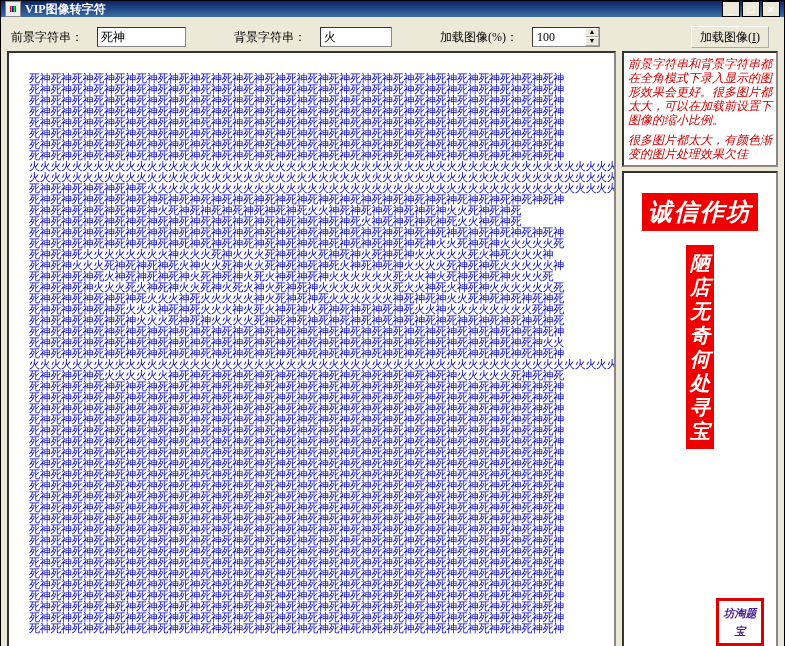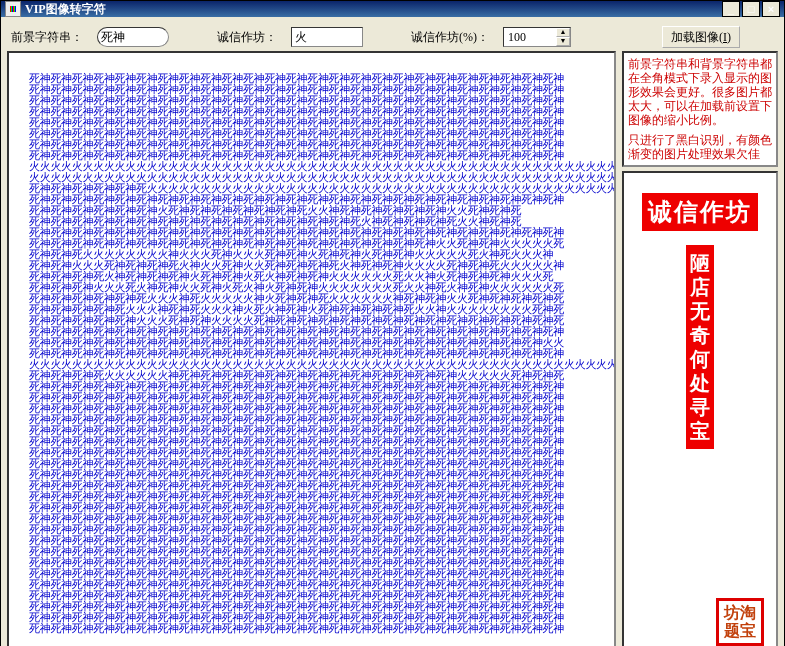--- a/index.html
+++ b/index.html
@@ -8,63 +8,63 @@
 .titlebar { height: 16px; background: linear-gradient(#0a246a, #3a6ea5); color: #fff; display: flex; align-items: center; padding: 0 4px; }
 .titlebar .icon { width: 16px; height: 16px; background: #eee; border: 1px solid #888; margin-right: 4px; display: flex; align-items: center; justify-content: center; }
 .titlebar .icon::before { content: ""; width: 6px; height: 6px; background: repeating-linear-gradient(90deg, #f00 0 1px, #0f0 1px 2px, #00f 2px 3px); }
 .titlebar .title { flex: 1; font-size: 12px; font-weight: bold; }
 .titlebar .btns { display: flex; gap: 2px; }
 .wbtn { width: 18px; height: 16px; background: #ece9d8; border: 1px solid #000; font-size: 11px; display: flex; align-items: center; justify-content: center; font-family: sans-serif; font-weight: bold; }
 .client { flex: 1; background: #ece9d8; padding: 6px; display: flex; flex-direction: column; }
 .toolbar { height: 28px; display: flex; align-items: center; gap: 14px; padding: 2px 4px; font-size: 12px; }
 .lbl { white-space: nowrap; }
 .txt { height: 20px; border: 1px inset #888; background: #fff; padding: 0 3px; font-family: inherit; font-size: 12px; }
-.txt.fg { width: 72px; border-radius: 10px; }
+.txt.fg { width: 89px; }
 .txt.bg { width: 72px; }
 .spin { display: flex; align-items: center; border: 1px inset #888; background: #fff; height: 20px; }
 .spin input { border: 0; width: 52px; height: 18px; text-align: left; padding-left: 4px; font-family: inherit; font-size: 12px; }
 .spin .arrs { display: flex; flex-direction: column; }
 .spin .arr { width: 14px; height: 9px; background: #ece9d8; border: 1px outset #fff; font-size: 7px; line-height: 7px; text-align: center; }
 .btn { height: 22px; padding: 0 8px; background: #ece9d8; border: 1px outset #fff; font-family: inherit; font-size: 12px; display: flex; align-items: center; margin-left: 43px; }
 .btn .u { text-decoration: underline; }
 .flexgap { flex: 0 0 20px; }
 .body { flex: 1; display: flex; gap: 6px; overflow: hidden; }
 .output { flex: 1; border: 2px inset #888; background: #ffffff; overflow: auto; padding: 20px; }
 .output pre { font-family: "SimSun", monospace; font-size: 11px; line-height: 11px; color: #0000cc; letter-spacing: -0.3px; white-space: pre; }
 .side { width: 156px; display: flex; flex-direction: column; gap: 4px; }
-.sidebox { border: 2px inset #888; background: #fff; padding: 4px; }
+.sidebox { border: 2px inset #888; background: #fff; padding: 4px; font-style: italic; }
 .tip { color: #cc0000; font-size: 12px; line-height: 14px; min-height: 88px; }
 .art { flex: 1; display: flex; flex-direction: column; align-items: center; padding-top: 20px; gap: 14px; }
 .hb { background: #e00; color: #fff; font-family: "KaiTi","SimSun",serif; font-size: 24px; padding: 3px 6px; letter-spacing: 2px; font-weight: bold; }
 .cols { display: flex; gap: 60px; }
 .vb { background: #e00; color: #fff; font-family: "KaiTi","SimSun",serif; font-size: 20px; width: 28px; padding: 6px 1px; text-align: center; letter-spacing: 0; line-height: 24px; font-weight: bold; }
-.seal { align-self: flex-end; margin-top: auto; width: 48px; height: 48px; border: 3px solid #d00; color: #c2410c; font-family: "SimSun",serif; font-size: 16px; font-weight: bold; display: flex; flex-wrap: wrap; align-items: center; justify-content: center; line-height: 18px; text-align: center; margin-right: 8px; margin-bottom: 4px; }
+.seal { align-self: flex-end; margin-top: auto; width: 48px; height: 48px; border: 3px solid #d00; color: #4c1d95; font-family: "SimSun",serif; font-size: 11px; font-weight: bold; display: flex; flex-wrap: wrap; align-items: center; justify-content: center; line-height: 18px; text-align: center; margin-right: 8px; margin-bottom: 4px; }
 </style>
 </head>
 <body>
 
 <div class="win">
   <div class="titlebar">
     <div class="icon"></div>
     <div class="title">VIP图像转字符</div>
     <div class="btns">
       <div class="wbtn">_</div>
       <div class="wbtn">□</div>
       <div class="wbtn">×</div>
     </div>
   </div>
   <div class="client">
     <div class="toolbar">
       <span class="lbl">前景字符串：</span>
       <input class="txt fg" value="死神" style="">
       <span class="flexgap"></span>
-      <span class="lbl">诚信作坊：</span>
+      <span class="lbl">背景字符串：</span>
       <input class="txt bg" value="火" style="">
       <span class="flexgap"></span>
-      <span class="lbl">诚信作坊(%)：</span>
+      <span class="lbl">加载图像(%)：</span>
       <div class="spin">
         <input value="100" style="">
         <div class="arrs">
           <div class="arr">▲</div>
           <div class="arr">▼</div>
         </div>
       </div>
       <span class="flexgap"></span>
       <button class="btn">
         <span>加载图像(</span>
@@ -123,21 +123,21 @@
 死神死神死神死神死神死神死神死神死神死神死神死神死神死神死神死神死神死神死神死神死神死神死神死神死神
 死神死神死神死神死神死神死神死神死神死神死神死神死神死神死神死神死神死神死神死神死神死神死神死神死神
 死神死神死神死神死神死神死神死神死神死神死神死神死神死神死神死神死神死神死神死神死神死神死神死神死神
 死神死神死神死神死神死神死神死神死神死神死神死神死神死神死神死神死神死神死神死神死神死神死神死神死神
 死神死神死神死神死神死神死神死神死神死神死神死神死神死神死神死神死神死神死神死神死神死神死神死神死神</pre>
       </div>
       <div class="side">
         <div class="sidebox tip">
           <div>前景字符串和背景字符串都在全角模式下录入显示的图形效果会更好。很多图片都太大，可以在加载前设置下图像的缩小比例。</div>
           <div style="height:6px"></div>
-          <div>只进行了黑白识别，有颜色渐变的图片处理效果欠佳</div>
+          <div>很多图片都太大，有颜色渐变的图片处理效果欠佳</div>
         </div>
         <div class="sidebox art">
           <div class="hb">诚信作坊</div>
           <div class="cols">
             <div class="vb" id="vbL">陋
 店
 无
 奇
 何
 处

